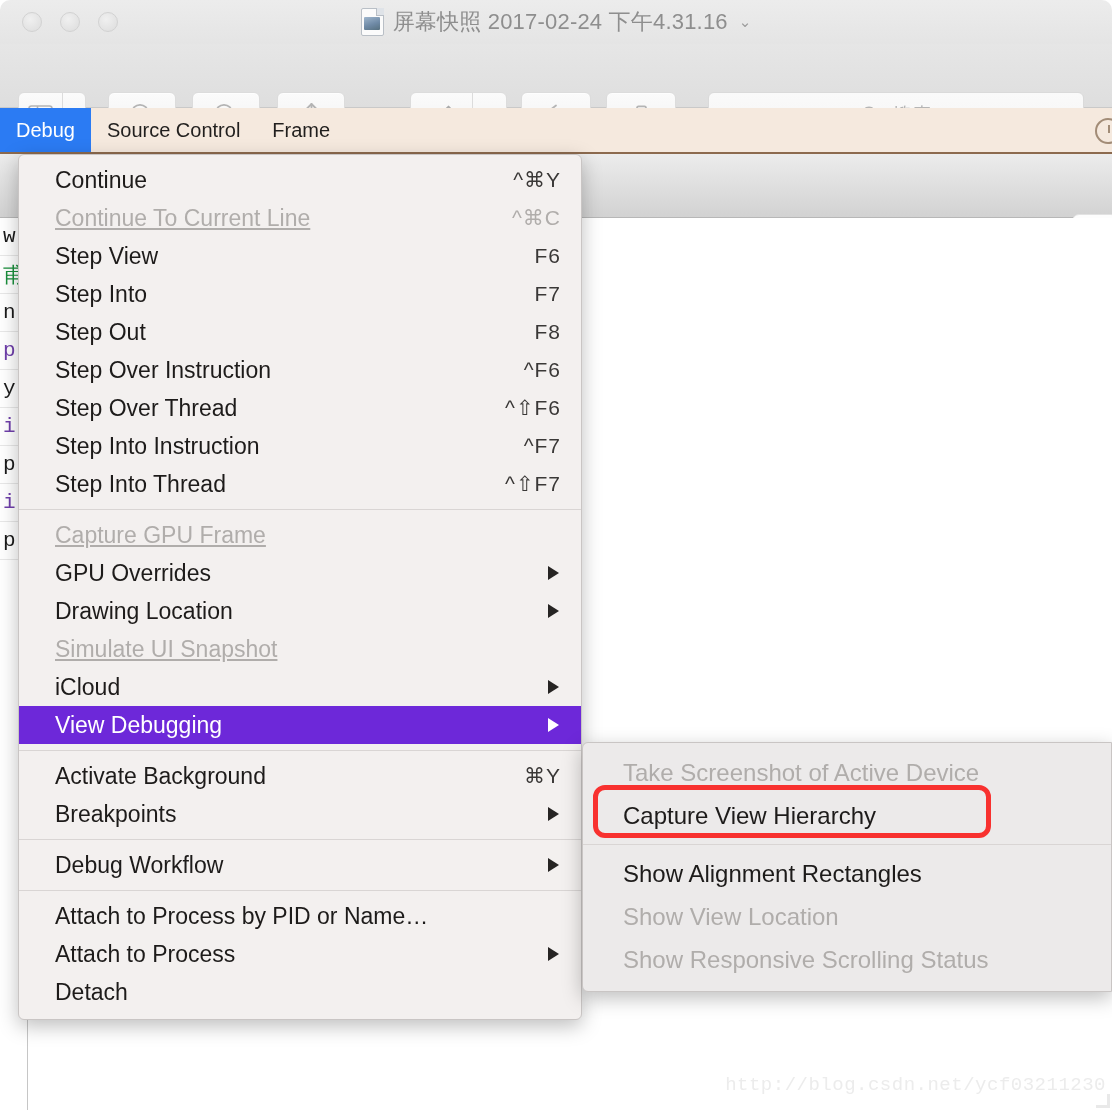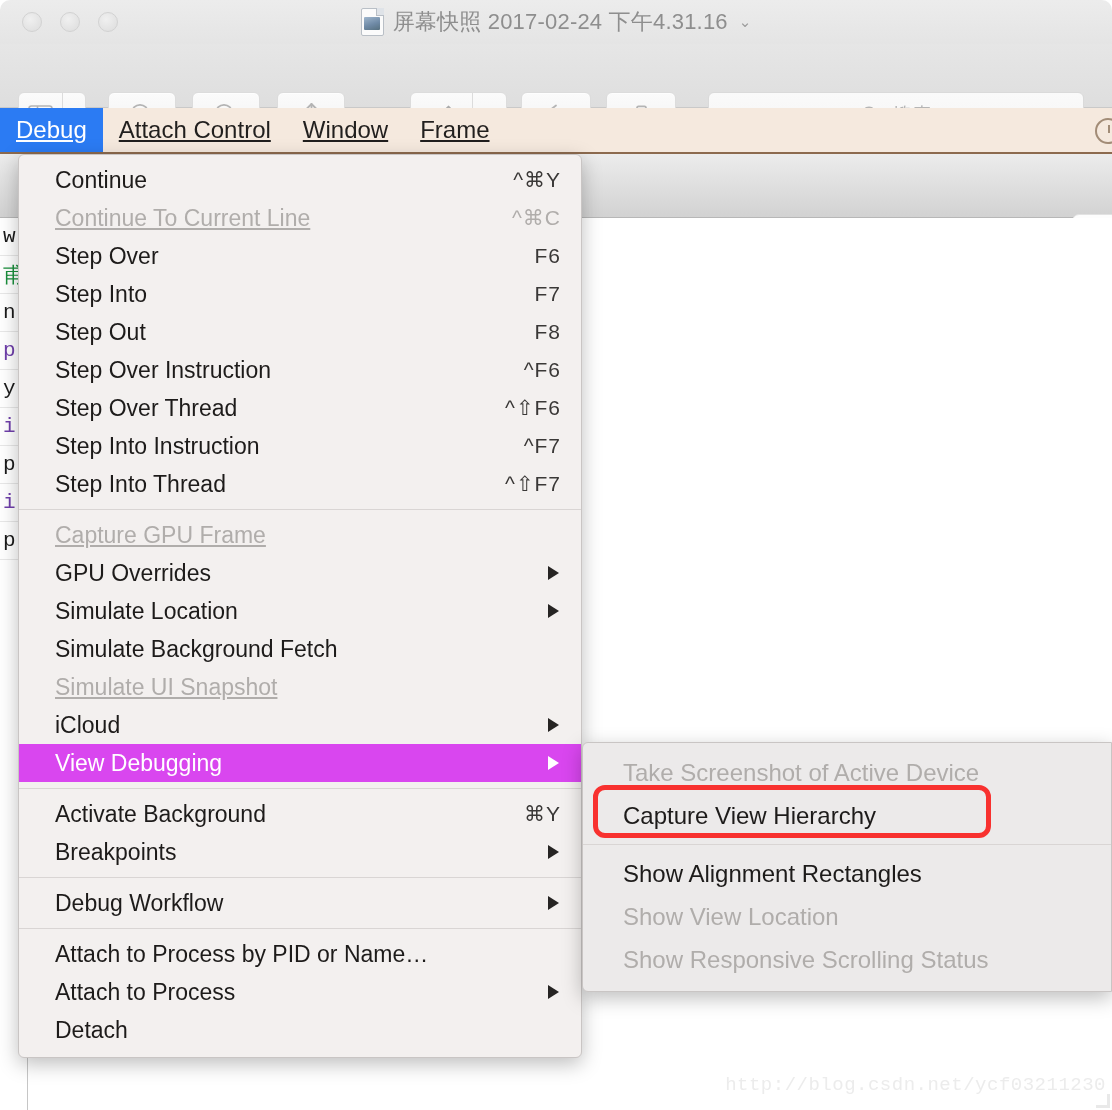--- a/index.html
+++ b/index.html
@@ -80,21 +80,21 @@
     background:#ffffff; overflow:hidden;
   }
   
   .xc-menubar{
     position:absolute; left:0; top:0; width:1112px; height:46px;
     background:#f5e9de; border-bottom:2px solid #8c6a4e;
     display:flex; align-items:stretch;
   }
   .xc-menu-item{
     display:flex; align-items:center; padding:0 16px;
-    font-size:24px; color:#211f1e; white-space:nowrap;text-decoration:underline;
+    font-size:20px; color:#211f1e; white-space:nowrap;
   }
   .xc-menu-item.active{ background:#2b7bf3; color:#ffffff; }
   .xc-menubar-right{
     position:absolute; right:4px; top:0; height:46px;
     display:flex; align-items:center;
   }
   .clock-ico{
     width:26px; height:26px; border-radius:50%;
     border:2px solid #a28c77; position:relative; margin-right:-13px;
   }
@@ -158,21 +158,21 @@
     position:absolute; left:18px; top:154px; width:564px;
     background:#f3f0ef; border:1px solid #c9c5c4; border-radius:6px;
     box-shadow:0 6px 20px rgba(0,0,0,.26);
     padding:6px 0 8px 0; z-index:40;
   }
   .mi{
     position:relative; height:38px; display:flex; align-items:center;
     padding:0 18px 0 36px; font-size:23px; color:#1d1b1a; white-space:nowrap;
   }
   .mi.dis{ color:#b0adab;text-decoration:underline; }
-  .mi.sel{ background:#d946ef; color:#ffffff; }
+  .mi.sel{ background:#6d28d9; color:#ffffff; }
   .mi .key{
     position:absolute; right:20px; font-size:21px; color:#3a3837;
     letter-spacing:1px; display:flex; align-items:center; gap:1px;
   }
   .mi.dis .key{ color:#b0adab; }
   .mi .arrow{
     position:absolute; right:22px; width:0; height:0;
     border-left:11px solid #262423; border-top:7px solid transparent;
     border-bottom:7px solid transparent;
   }
@@ -318,22 +318,21 @@
     </div>
   </div>
 
   <div class="xcode">
 
     <div class="xc-menubar" id="xcMenubar">
       <div class="xc-menubar-right">
         <span class="clock-ico"></span>
       </div>
     <div class="xc-menu-item active">Debug</div>
-        <div class="xc-menu-item">Attach Control</div>
-        <div class="xc-menu-item">Window</div>
+        <div class="xc-menu-item">Source Control</div>
         <div class="xc-menu-item">Frame</div>
       </div>
 
     <div class="xc-toolbar">
       <div class="xc-filter-btn">
         <i style="width:22px"></i>
           <i style="width:22px"></i>
           <i style="width:22px"></i>
           <i style="width:16px"></i>
       </div>
@@ -367,21 +366,21 @@
   <div class="menu" id="debugMenu">
       <div class="mi">
         <span>Continue</span>
         <span class="key">^⌘Y</span>
       </div>
       <div class="mi dis">
         <span>Continue To Current Line</span>
         <span class="key">^⌘C</span>
       </div>
       <div class="mi">
-        <span>Step Over</span>
+        <span>Step View</span>
         <span class="key">F6</span>
       </div>
       <div class="mi">
         <span>Step Into</span>
         <span class="key">F7</span>
       </div>
       <div class="mi">
         <span>Step Out</span>
         <span class="key">F8</span>
       </div>
@@ -403,25 +402,22 @@
       </div>
       <div class="sep"></div>
       <div class="mi dis">
         <span>Capture GPU Frame</span>
       </div>
       <div class="mi">
         <span>GPU Overrides</span>
         <span class="arrow"></span>
       </div>
       <div class="mi">
-        <span>Simulate Location</span>
-        <span class="arrow"></span>
-      </div>
-      <div class="mi">
-        <span>Simulate Background Fetch</span>
+        <span>Drawing Location</span>
+        <span class="arrow"></span>
       </div>
       <div class="mi dis">
         <span>Simulate UI Snapshot</span>
       </div>
       <div class="mi">
         <span>iCloud</span>
         <span class="arrow"></span>
       </div>
       <div class="mi sel">
         <span>View Debugging</span>

